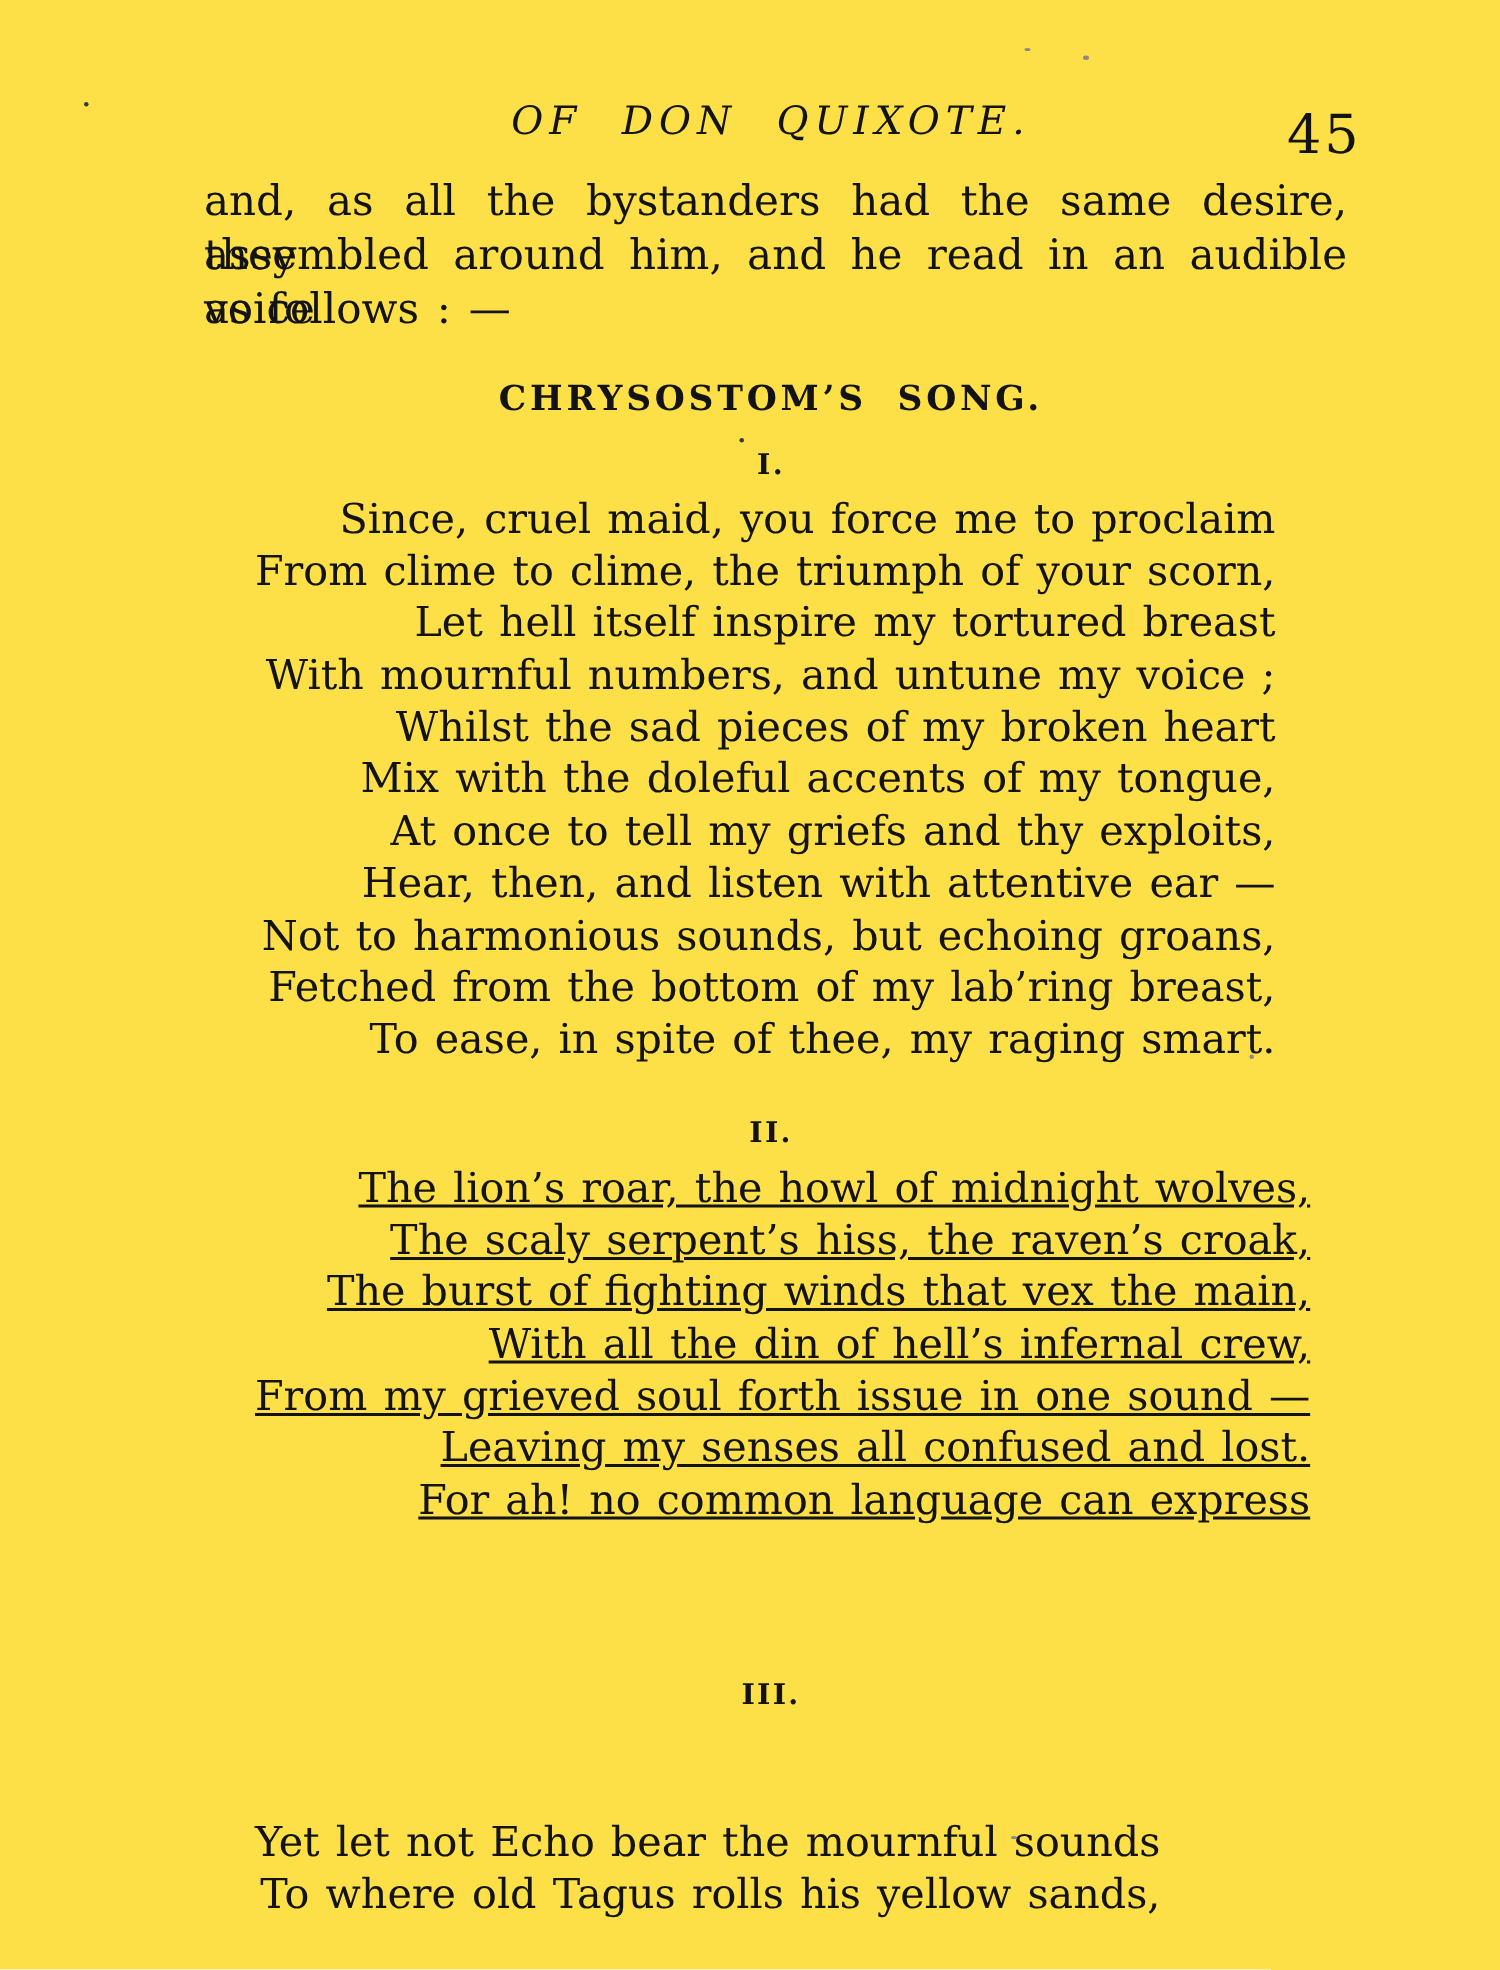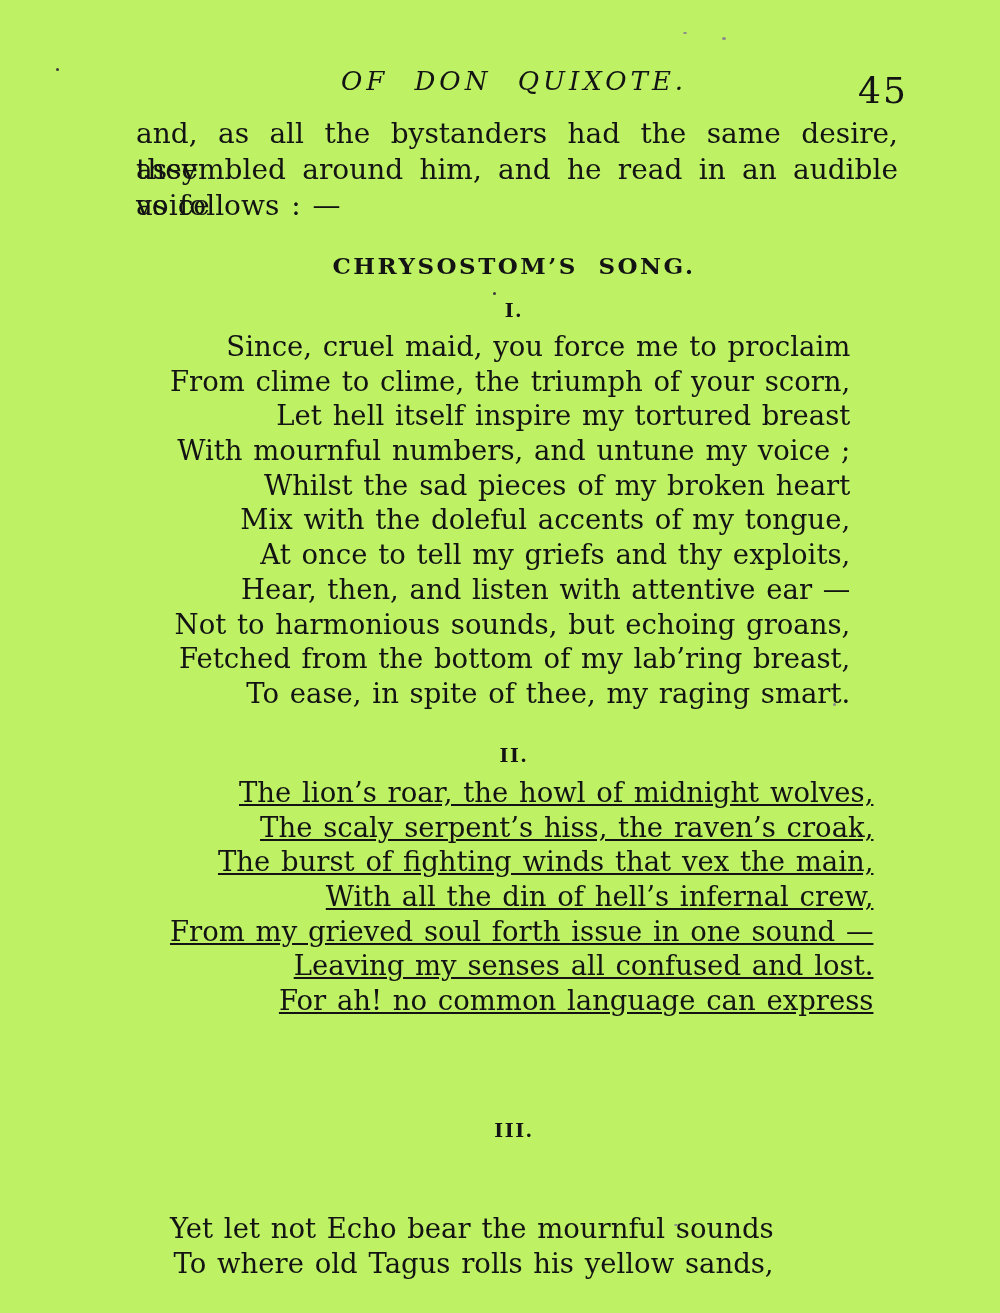--- a/index.html
+++ b/index.html
@@ -1,20 +1,20 @@
 <!DOCTYPE html>
 <html><head>
 <meta charset="utf-8">
 <style>
   html, body { margin: 0; padding: 0; background: #ffffff; }
   .page {
     position: relative;
     width: 1000px;
     height: 1313px;
-    background: #bef264;
+    background: #fde047;
     color: #131313;
     font-family: "DejaVu Serif", serif;
     overflow: hidden;
   }
   .running-header {
     position: absolute;
     top: 66px;
     left: 14px;
     width: 1000px;
     text-align: center;

